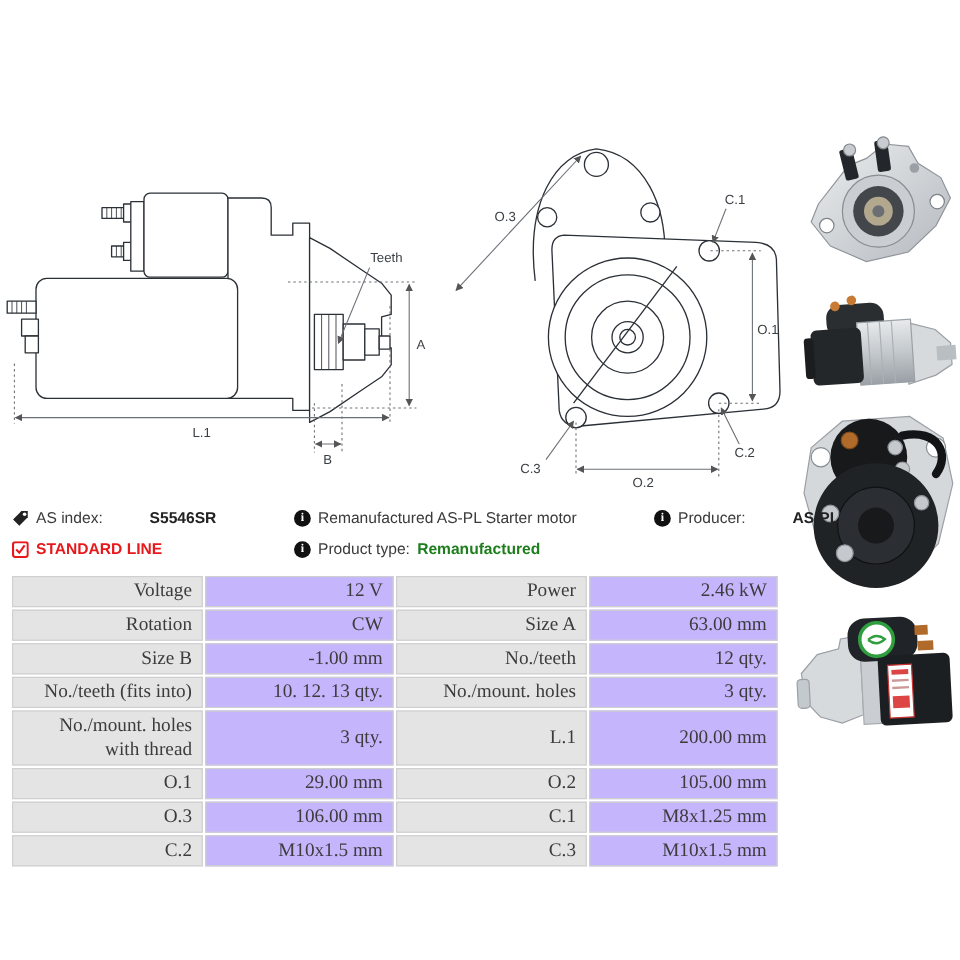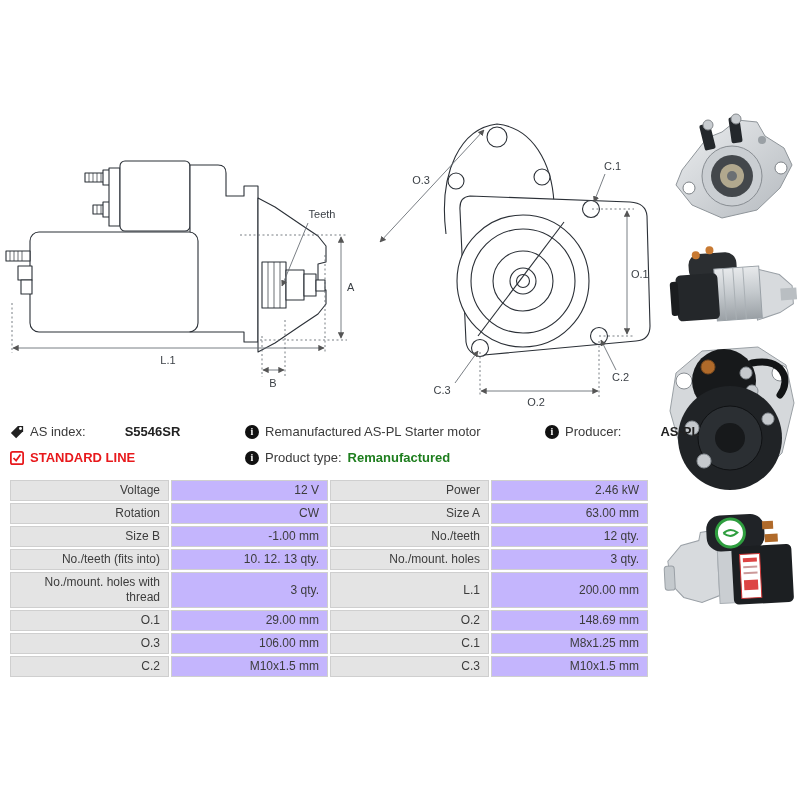--- a/index.html
+++ b/index.html
@@ -19,21 +19,21 @@
   .red-b { color:#e8191c; font-weight:bold; }
   .green-b { color:#1e7e1e; font-weight:bold; }
   .ico { display:inline-flex; align-items:center; justify-content:center; flex:0 0 auto; }
   .info-circle { width:14px; height:14px; border-radius:50%; background:#111; color:#fff;
                  font-size:10px; font-weight:bold; font-family:"Liberation Serif", serif;
                  display:inline-flex; align-items:center; justify-content:center; }
 
   
   .tablewrap { position:absolute; left:8px; top:478px; }
   table.spec { border-collapse:separate; border-spacing:2px; table-layout:fixed; width:636px;
-               font-size:12px; color:#3c3c3c; }
+               font-size:16px; color:#3c3c3c;font-family:Liberation Serif, serif; }
   table.spec td { border:1px solid #cfcfcf; padding:2px 8px; text-align:right; height:21px;
                   vertical-align:middle; line-height:1.25; }
   td.lbl { background:#e4e4e4; }
   td.val { background:#c4b5fd; }
 
   .logo { position:absolute; left:583px; top:440px; }
 </style>
 </head>
 <body>
 
@@ -307,21 +307,21 @@
         <tr>
           <td class="lbl">No./mount. holes with thread</td>
           <td class="val">3 qty.</td>
           <td class="lbl">L.1</td>
           <td class="val">200.00 mm</td>
         </tr>
         <tr>
           <td class="lbl">O.1</td>
           <td class="val">29.00 mm</td>
           <td class="lbl">O.2</td>
-          <td class="val">148.69 mm</td>
+          <td class="val">105.00 mm</td>
         </tr>
         <tr>
           <td class="lbl">O.3</td>
           <td class="val">106.00 mm</td>
           <td class="lbl">C.1</td>
           <td class="val">M8x1.25 mm</td>
         </tr>
         <tr>
           <td class="lbl">C.2</td>
           <td class="val">M10x1.5 mm</td>

